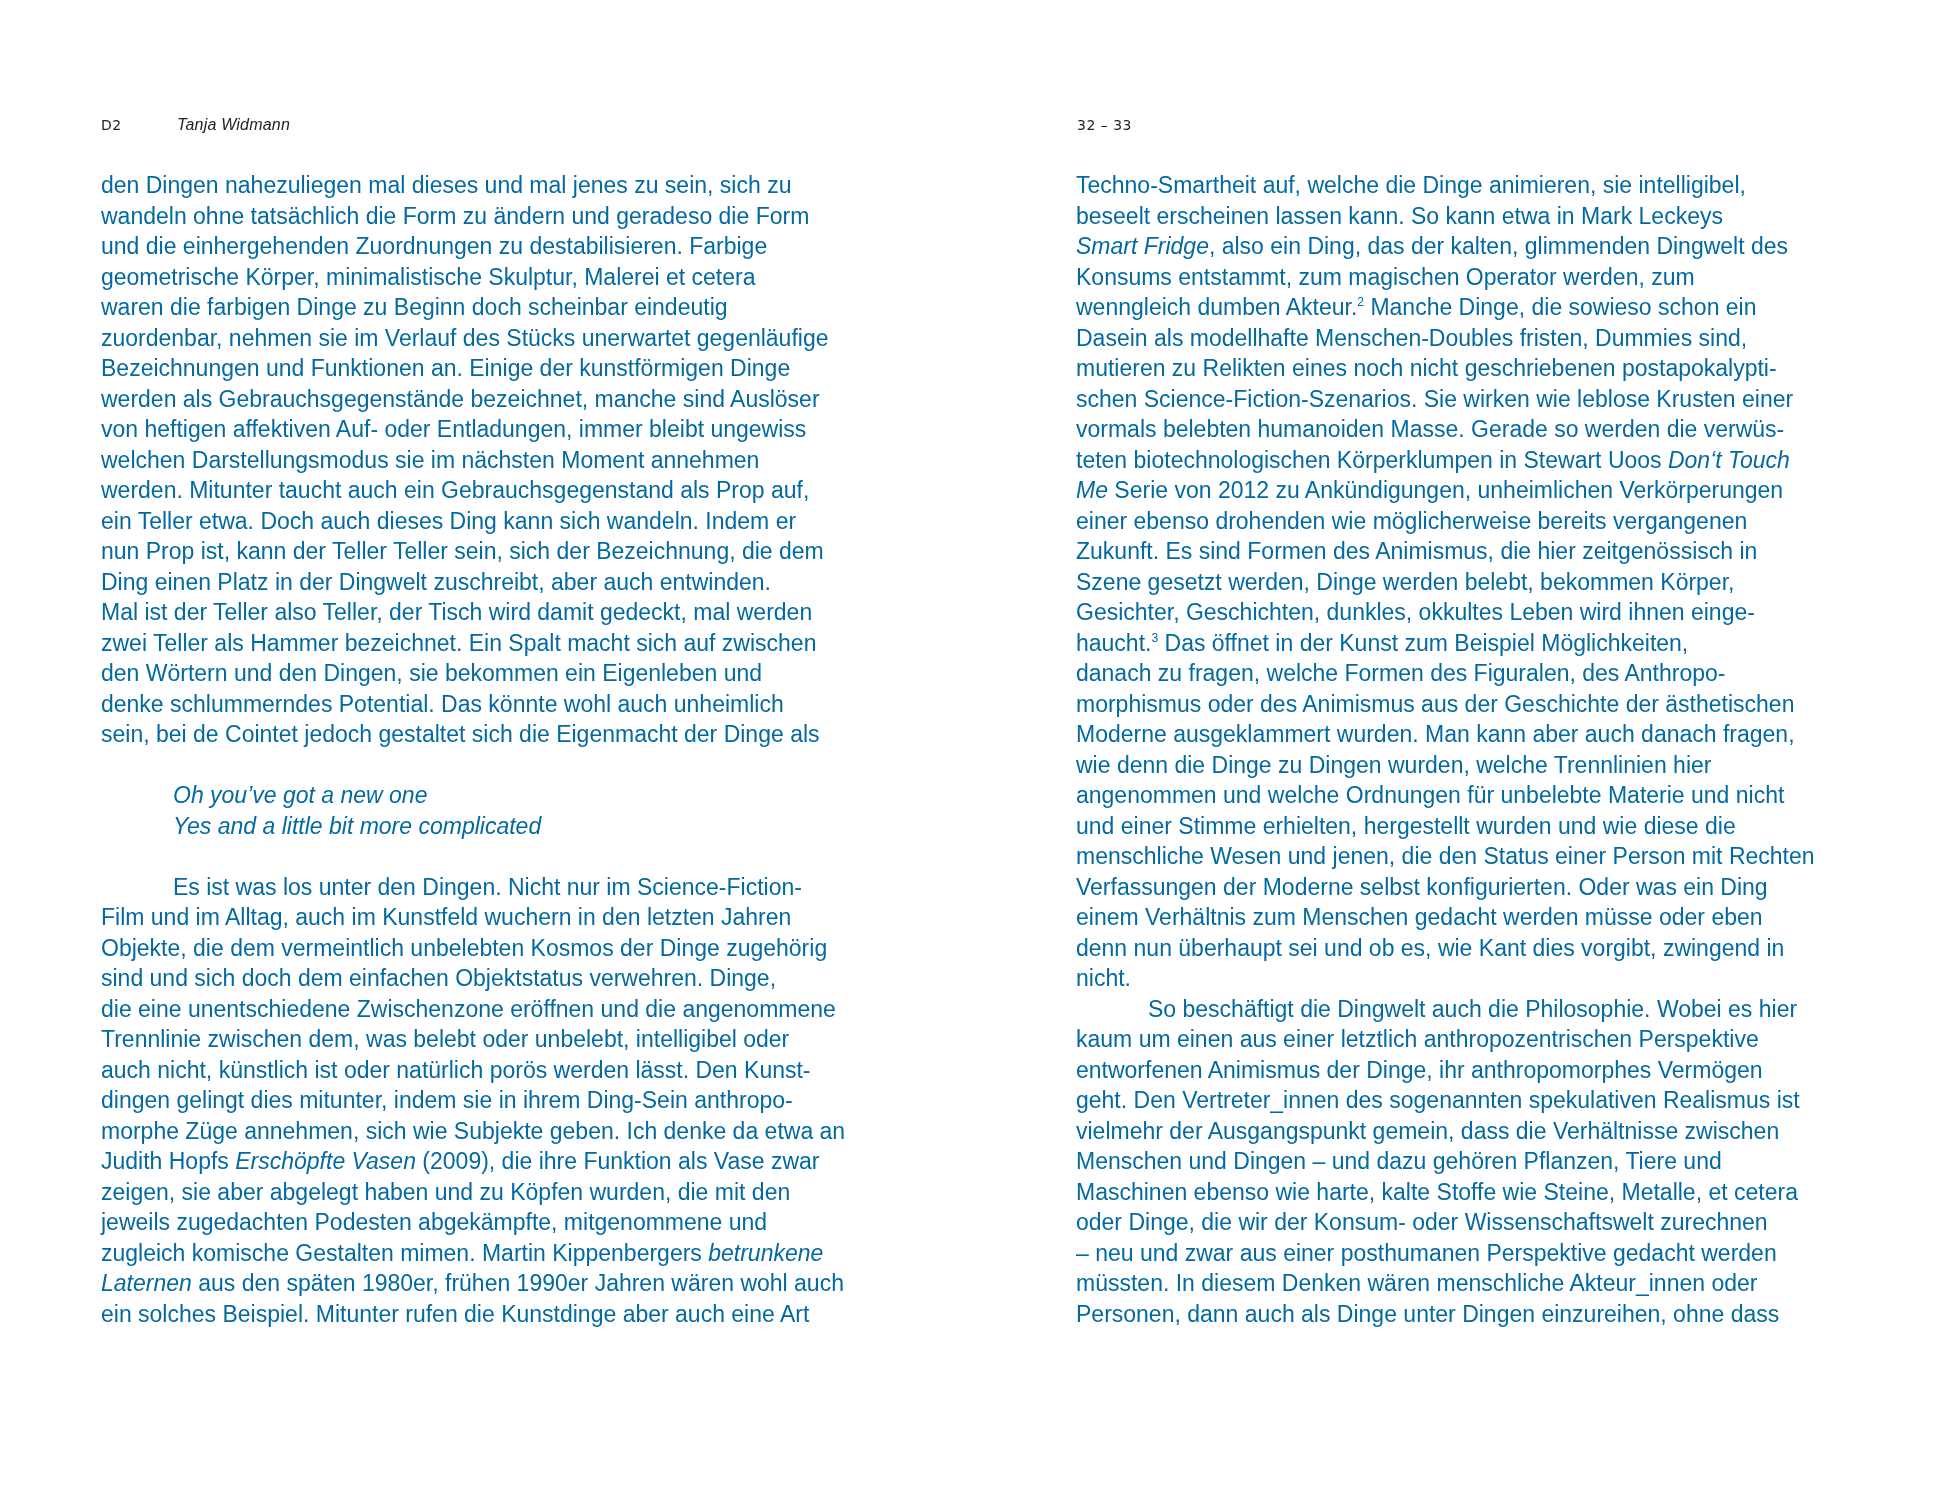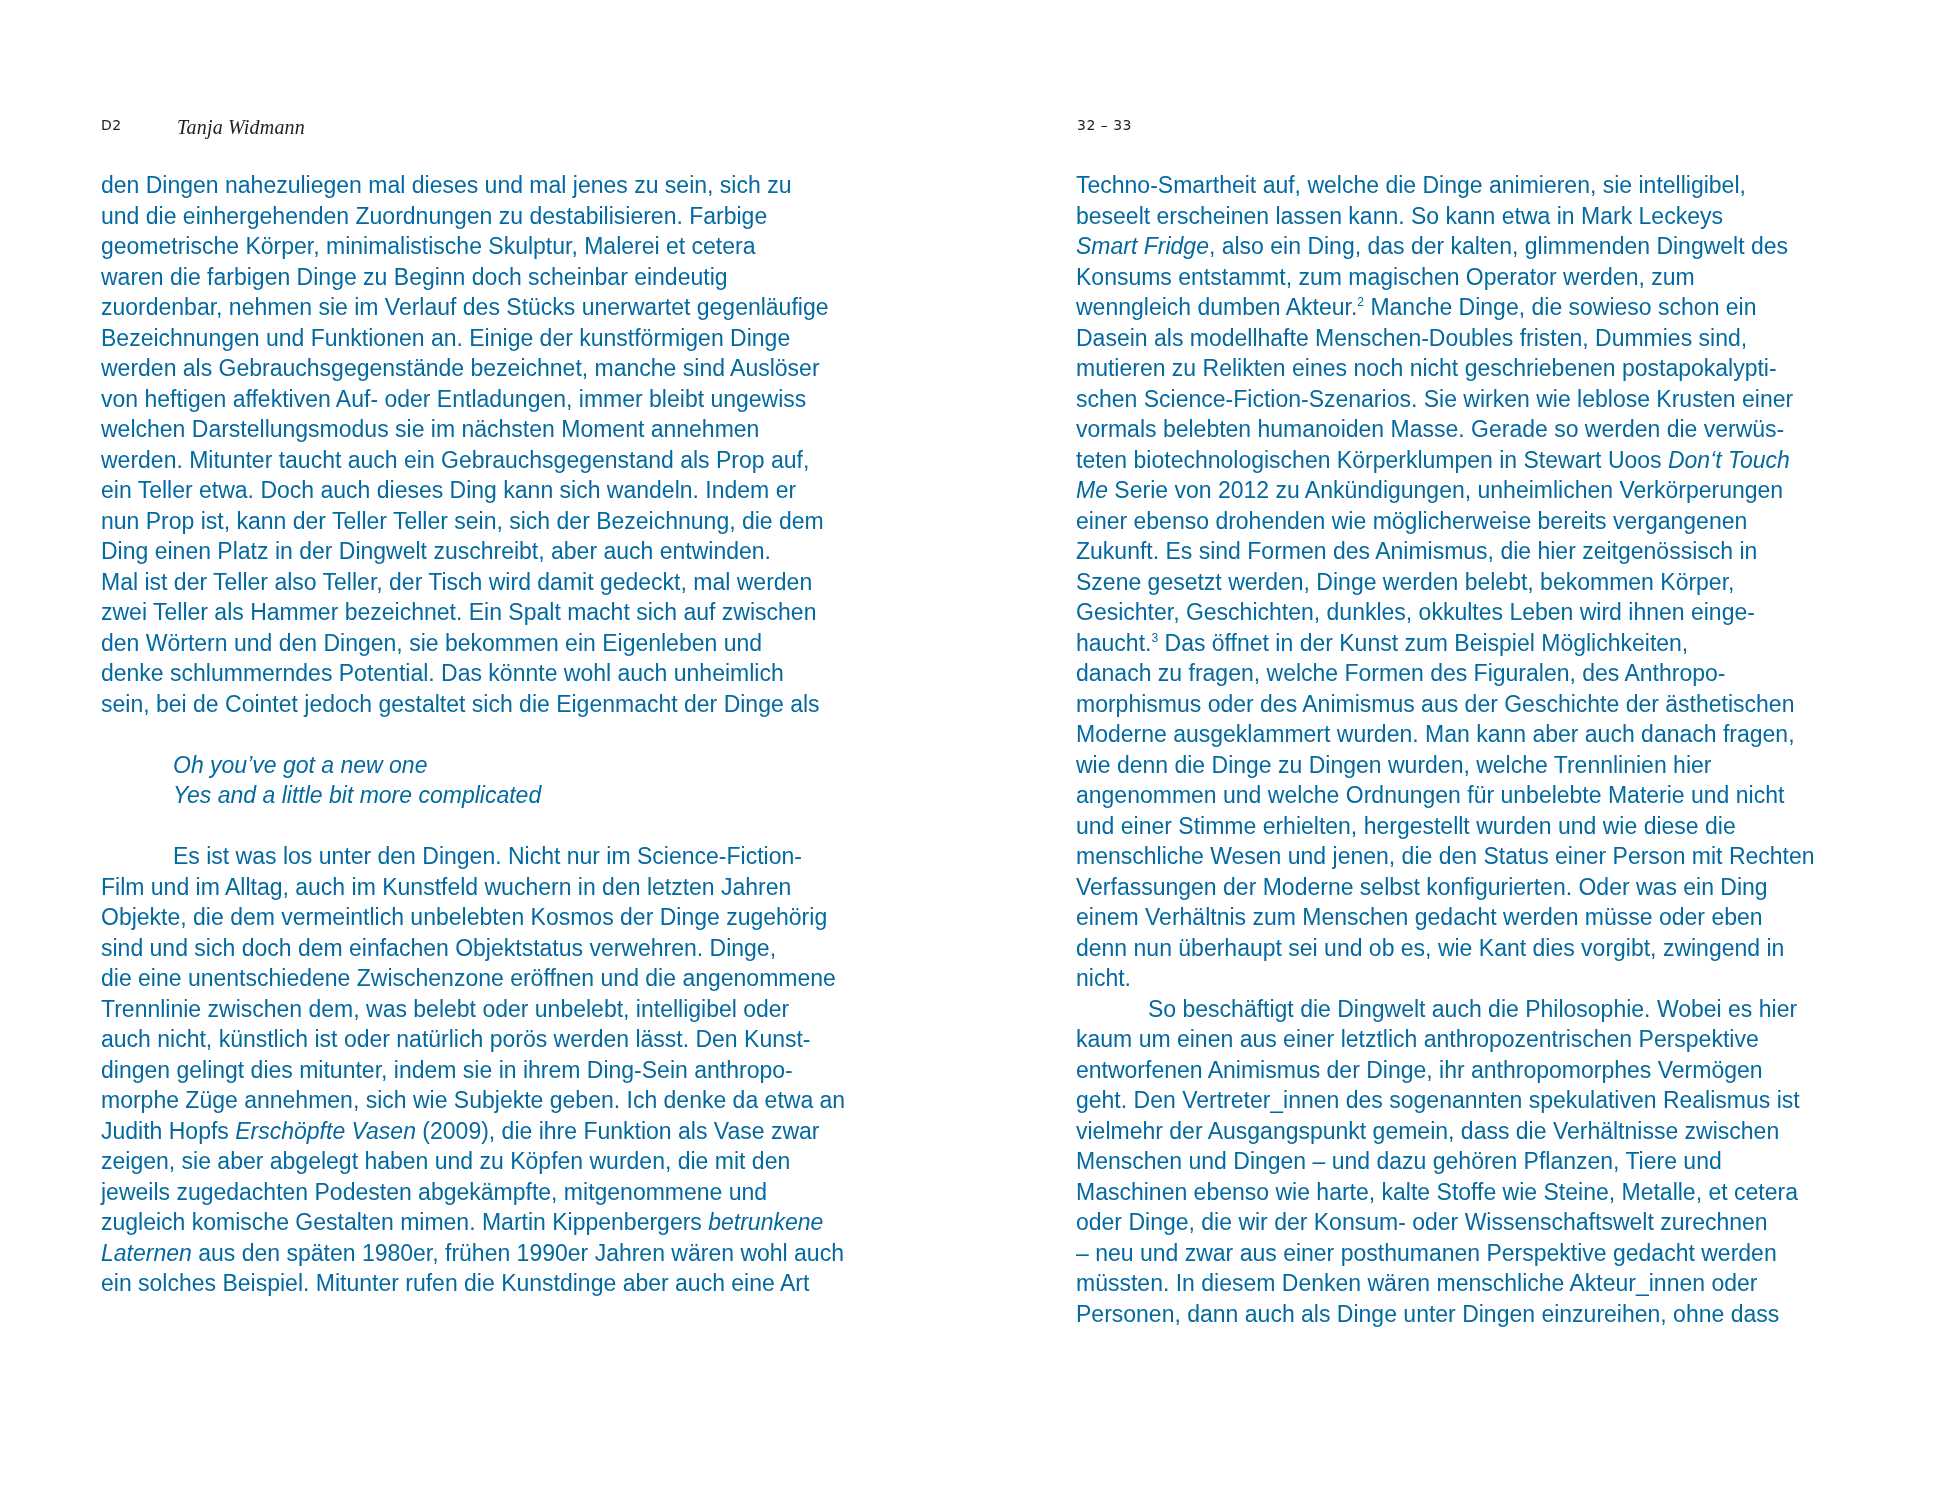--- a/index.html
+++ b/index.html
@@ -2,40 +2,41 @@
 <html><head>
 <meta charset="utf-8">
 <style>
   html, body { margin: 0; padding: 0; background: #ffffff; }
   body { width: 1941px; height: 1500px; position: relative; overflow: hidden; color: #1a1a1a; }
   .page { position: absolute; top: 1px; height: 1500px; }
   .page-left { left: 0; width: 970px; }
   .page-right { left: 970px; width: 971px; }
   .running-head { position: absolute; top: 116px; font-family: "DejaVu Sans", sans-serif; font-size: 14px; letter-spacing: 0.5px; color: #222; }
   .rh-left-code { left: 101px; }
-  .rh-left-author { left: 177px; font-family: Liberation Serif, serif; font-style: italic; font-size: 20px; letter-spacing: 0.2px; top: 115px; }
+  .rh-left-author { left: 177px; font-family: Liberation Sans, sans-serif; font-style: italic; font-size: 16px; letter-spacing: 0.2px; top: 115px; }
   .rh-right-pages { left: 107px; }
   .textblock { position: absolute; top: 169px; font-family: Liberation Sans, sans-serif; font-size: 23px; line-height: 30.5px; color: #0369a1; }
   .page-left .textblock { left: 101px; width: 720px; }
   .page-right .textblock { left: 106px; width: 720px; }
   .line { white-space: nowrap; height: 30.5px; }
   .line.indent { padding-left: 72px; }
   .line.quote { padding-left: 72px; font-style: italic; }
   .line.blank { height: 30.5px; }
   em { font-style: italic; }
   sup { font-size: 12px; vertical-align: 9px; line-height: 0; }
 </style>
 </head>
 <body>
 
 <div class="page page-left">
   <div class="running-head rh-left-code">D2</div>
   <div class="running-head rh-left-author">Tanja Widmann</div>
   <div class="textblock" id="left-text">
       <div class="line">den Dingen nahezuliegen mal dieses und mal jenes zu sein, sich zu</div>
+      <div class="line">wandeln ohne tatsächlich die Form zu ändern und geradeso die Form</div>
       <div class="line">und die einhergehenden Zuordnungen zu destabilisieren. Farbige</div>
       <div class="line">geometrische Körper, minimalistische Skulptur, Malerei et cetera</div>
       <div class="line">waren die farbigen Dinge zu Beginn doch scheinbar eindeutig</div>
       <div class="line">zuordenbar, nehmen sie im Verlauf des Stücks unerwartet gegenläufige</div>
       <div class="line">Bezeichnungen und Funktionen an. Einige der kunstförmigen Dinge</div>
       <div class="line">werden als Gebrauchsgegenstände bezeichnet, manche sind Auslöser</div>
       <div class="line">von heftigen affektiven Auf- oder Entladungen, immer bleibt ungewiss</div>
       <div class="line">welchen Darstellungsmodus sie im nächsten Moment annehmen</div>
       <div class="line">werden. Mitunter taucht auch ein Gebrauchsgegenstand als Prop auf,</div>
       <div class="line">ein Teller etwa. Doch auch dieses Ding kann sich wandeln. Indem er</div>

